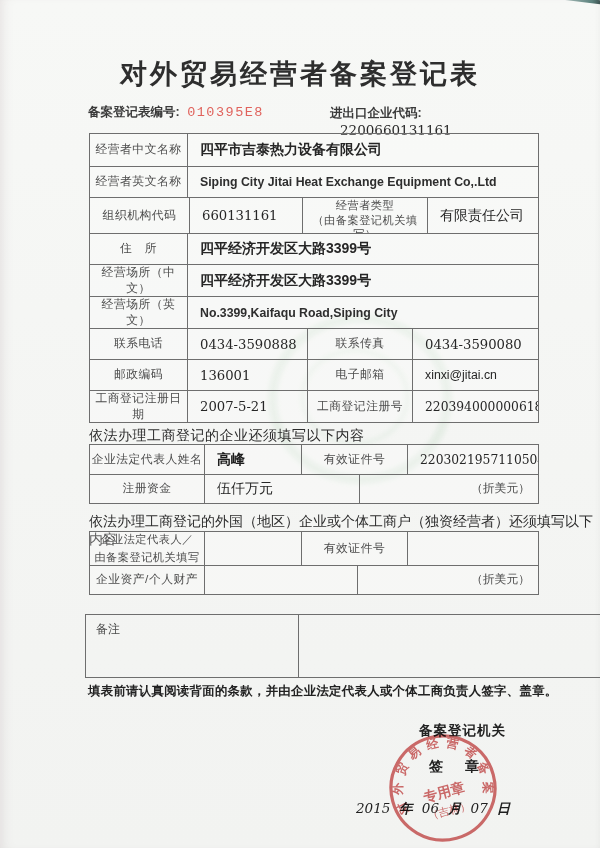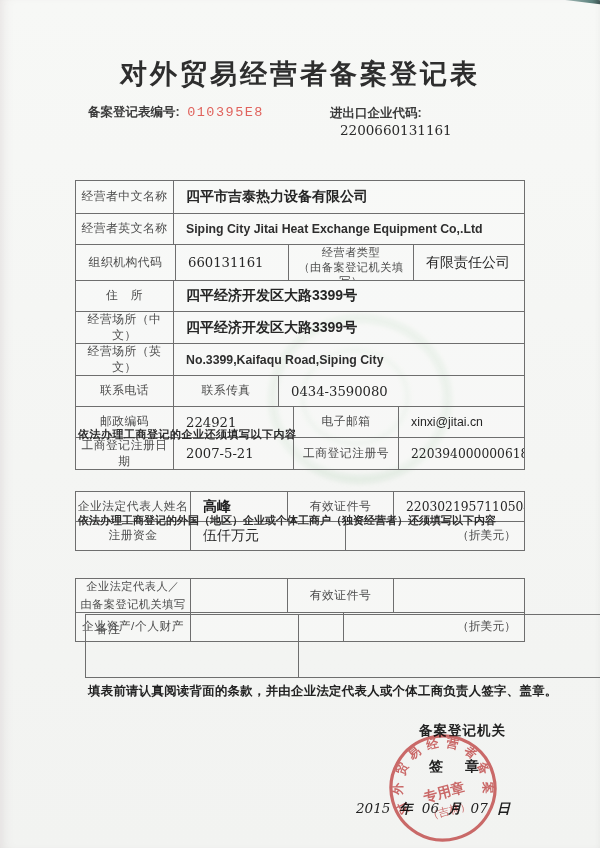--- a/index.html
+++ b/index.html
@@ -13,42 +13,42 @@
     background:linear-gradient(90deg, rgba(60,110,105,0) 0%, rgba(40,90,85,0.75) 80%, rgba(20,30,30,0.9) 100%);
     transform:rotate(7deg); transform-origin:right center;}
   .page-title{position:absolute; top:56px; left:0; width:100%; text-align:center;
     font-size:27px; font-weight:700; letter-spacing:3px; color:#2e2e2e;}
   .hdr{position:absolute; top:104px; left:88px; width:448px; font-size:12.5px; color:#333;}
   .hdr .lab{font-weight:700; color:#3a3a3a;}
   .regno{font-family:Liberation Mono, monospace; font-size:13.5px; letter-spacing:1.5px; color:#e0625c; margin-left:4px;}
   .codeval{font-family:"DejaVu Serif", serif; font-size:13.5px; color:#2a2a2a; margin-left:10px;}
   .hdr-right{position:absolute; left:242px; top:1px;}
 
-  .t{position:absolute; left:75px; width:448px; border:1px solid #6e6e6e; background:rgba(255,255,255,0.25);margin-top:47px;}
+  .t{position:absolute; left:89px; width:448px; border:1px solid #6e6e6e; background:rgba(255,255,255,0.25);}
   .tr{display:flex; border-bottom:1px solid #6e6e6e; box-sizing:border-box;}
   .tr:last-child{border-bottom:none;}
   .c{border-right:1px solid #6e6e6e; box-sizing:border-box; display:flex; align-items:center; overflow:hidden;}
   .c:last-child{border-right:none;}
   .lblc{justify-content:center; text-align:center; color:#4c4c4c; font-size:11.8px; letter-spacing:0.5px;}
   .lblc.two{flex-direction:column; justify-content:space-between; font-size:11.2px; line-height:1.3;}
   .valc{padding-left:12px; color:#262626; font-size:13.2px;}
   .valc.en{font-size:12.3px; color:#2e2e2e;}
   .valc.num{font-family:"DejaVu Serif", serif; font-size:13.2px;}
   .valc.email{font-size:12.3px;}
   .valc.strong{font-weight:700; font-size:14px; color:#1d1d1d;}
   .valc.big{font-size:14px;}
   .noteval{justify-content:flex-end; padding-right:8px; color:#4c4c4c; font-size:11.8px;}
   .h33{height:33px}.h31{height:31px}.h36{height:36px}.h32{height:32px}
   .h30{height:30px}.h28{height:28px}.h34{height:34px}
   .w98{width:98px}.w100{width:100px}.w113{width:113px}.w125{width:125px}.w110{width:110px}
   .w120{width:120px}.w105{width:105px}.w115{width:115px}.w97{width:97px}.w106{width:106px}
   .w130{width:130px}.w155{width:155px}.w178{width:178px}.w153{width:153px}.w180{width:180px}
   .fx{flex:1;font-weight:bold;}
 
-  .sect{position:absolute; left:78px; font-size:11px; font-weight:700; color:#2c2c2c; letter-spacing:0.5px;}
+  .sect{position:absolute; left:89px; font-size:14px; font-weight:400; color:#2c2c2c; letter-spacing:0.5px;}
 
   .remark-box{position:absolute; left:85px; top:614px; width:539px; height:64px;
     border:1px solid #6e6e6e; box-sizing:border-box;}
   .remark-box .rl{position:absolute; left:10px; top:6px; font-size:12px; color:#4c4c4c;}
   .remark-box .rdiv{position:absolute; left:212px; top:0; bottom:0; width:1px; background:#6e6e6e;}
 
   .footer-note{position:absolute; left:88px; top:683px; font-size:12.4px; font-weight:600;
     color:#222; letter-spacing:0.3px;}
 
   .auth-title{position:absolute; left:419px; top:722px; font-size:13.5px; font-weight:700; color:#222; letter-spacing:1px;}
@@ -108,26 +108,27 @@
     <div class="tr h32">
       <div class="c lblc w98">经营场所（中文）</div>
       <div class="c valc big fx">四平经济开发区大路3399号</div>
     </div>
     <div class="tr h32">
       <div class="c lblc w98">经营场所（英文）</div>
       <div class="c valc en fx">No.3399,Kaifaqu Road,Siping City</div>
     </div>
     <div class="tr h31">
       <div class="c lblc w98">联系电话</div>
+      <div class="c valc num w120">0434-3590888</div>
       <div class="c lblc w105">联系传真</div>
       <div class="c valc num w125">0434-3590080</div>
     </div>
     <div class="tr h31">
       <div class="c lblc w98">邮政编码</div>
-      <div class="c valc num w120">224921</div>
+      <div class="c valc num w120">136001</div>
       <div class="c lblc w105">电子邮箱</div>
       <div class="c valc email w125">xinxi@jitai.cn</div>
     </div>
     <div class="tr h31">
       <div class="c lblc w98">工商登记注册日期</div>
       <div class="c valc num w120">2007-5-21</div>
       <div class="c lblc w105">工商登记注册号</div>
       <div class="c valc num w125" style="font-size:12.3px;">220394000000618</div>
     </div>
   </div>

